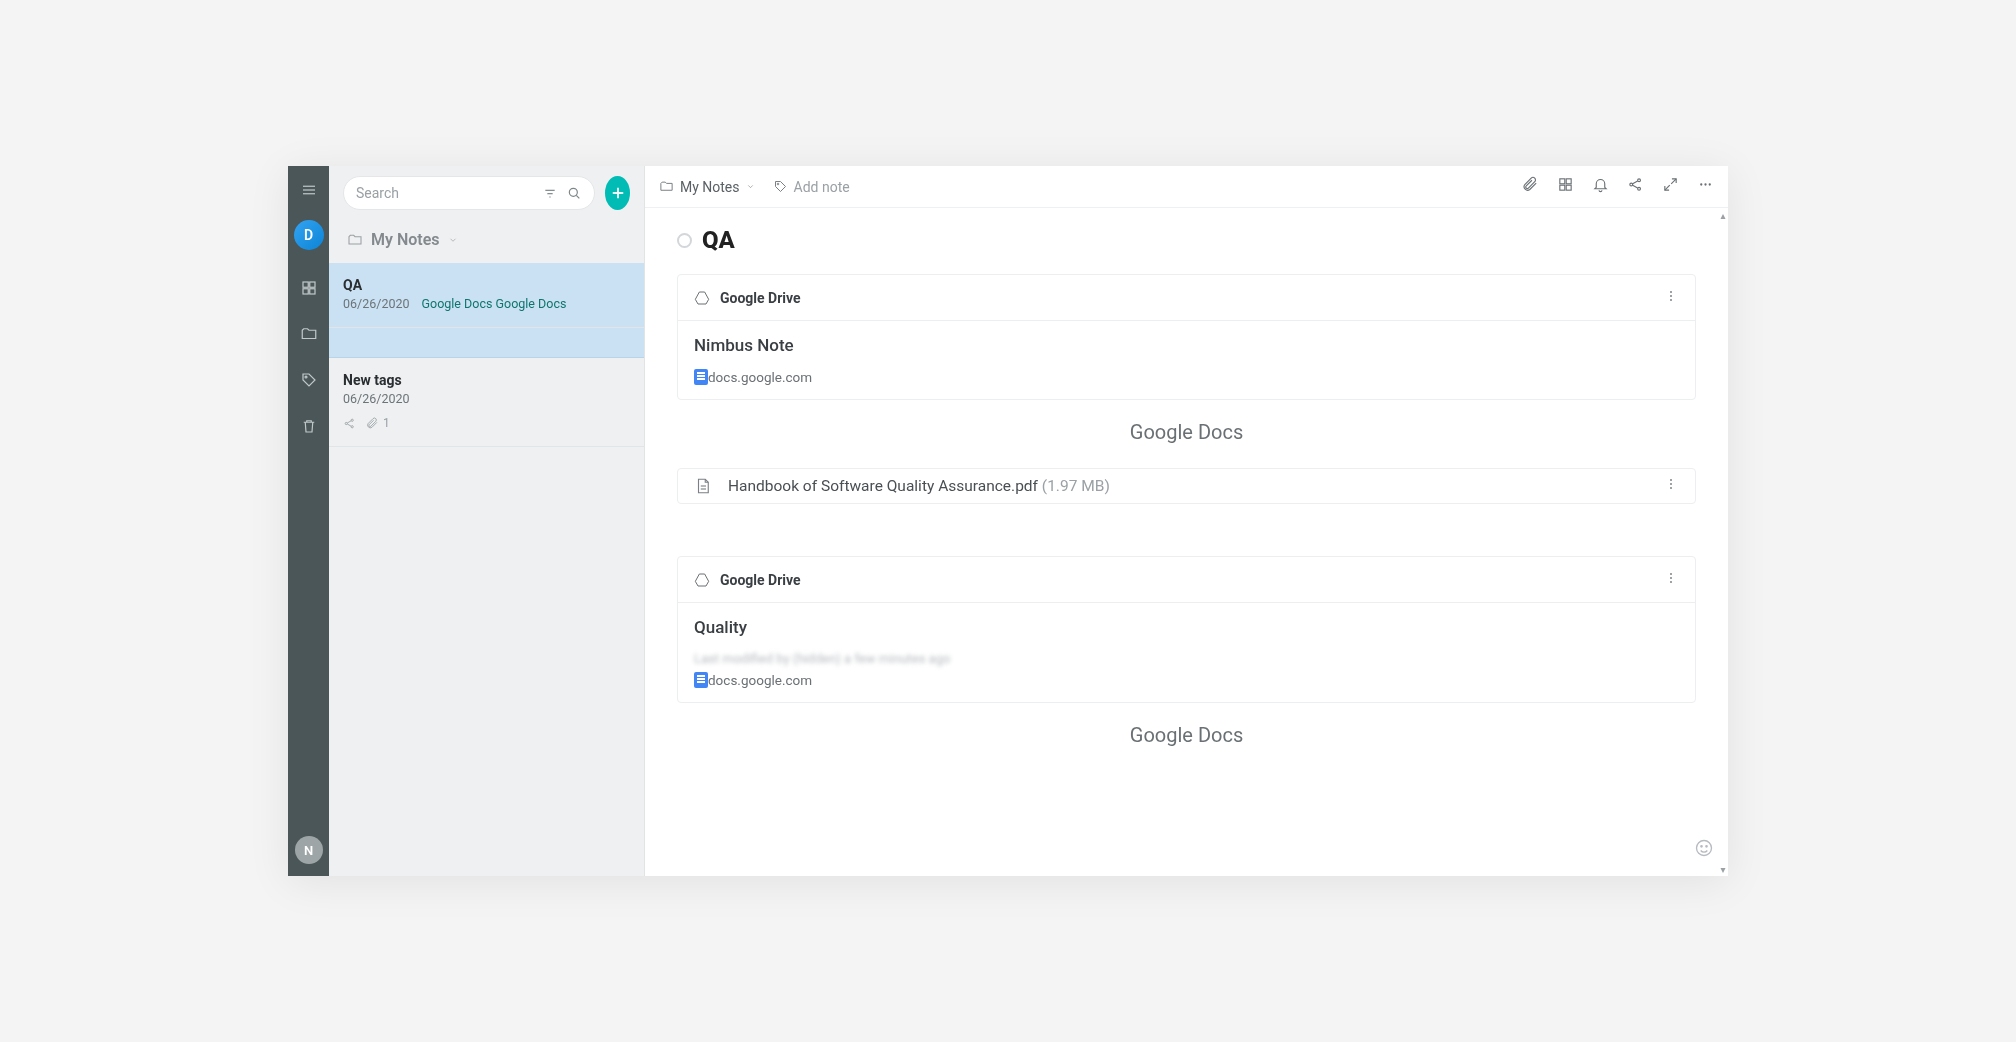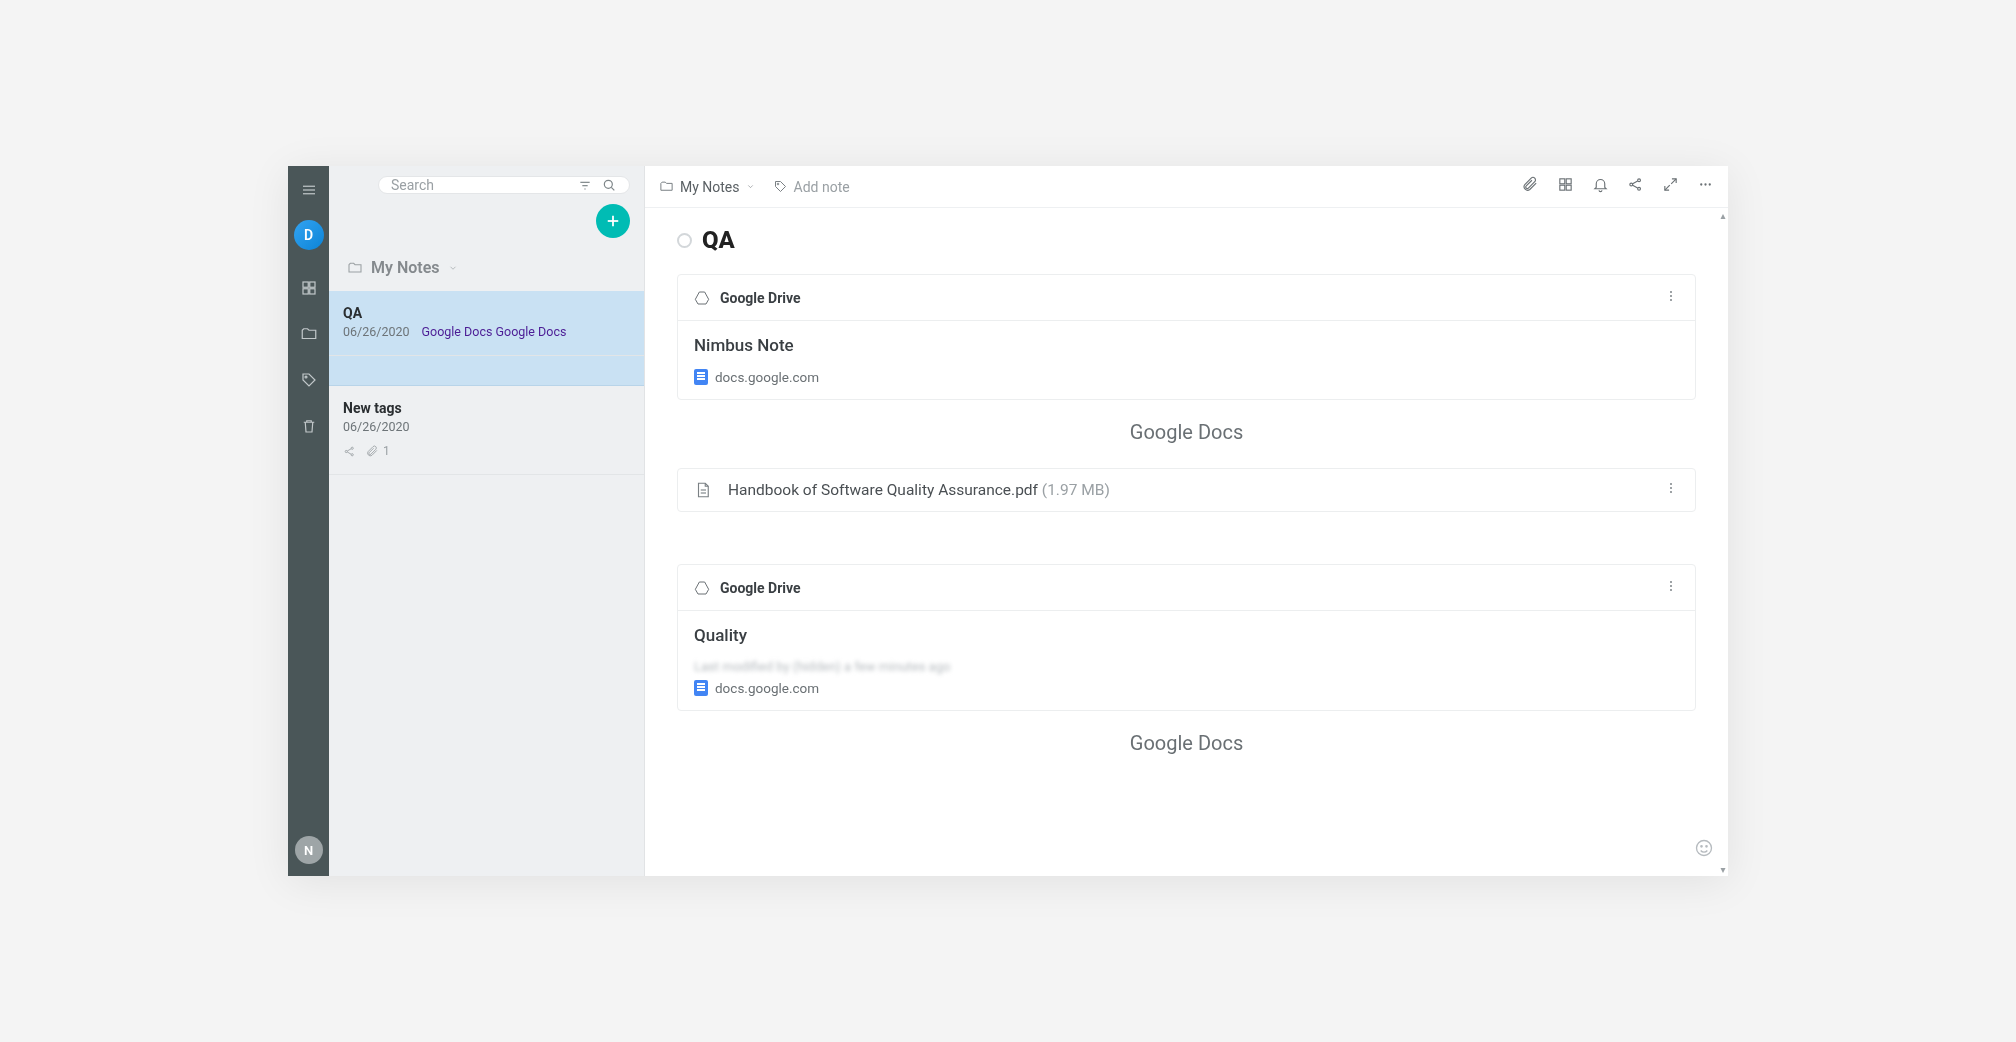--- a/index.html
+++ b/index.html
@@ -10,21 +10,21 @@
 .rail { width: 41px; background: #4a5658; display: flex; flex-direction: column; align-items: center; padding-top: 8px; color: #c2c8ca; position: relative; }
 .rail-btn { width: 32px; height: 32px; display: flex; align-items: center; justify-content: center; cursor: pointer; margin-bottom: 10px; }
 .rail-btn svg { width: 18px; height: 18px; stroke: #c2c8ca; fill: none; stroke-width: 1.6; }
 .avatar-top { width: 30px; height: 30px; border-radius: 50%; background: linear-gradient(135deg,#33a3f1,#0c84d7); color: #fff; font-weight: 600; font-size: 14px; display: flex; align-items: center; justify-content: center; margin-bottom: 22px; margin-top: 4px; }
 .rail-icons { display: flex; flex-direction: column; gap: 4px; }
 .rail-bottom { position: absolute; bottom: 12px; }
 .avatar-bottom { width: 28px; height: 28px; border-radius: 50%; background: #9ea5a7; color: #fff; font-weight: 600; font-size: 13px; display: flex; align-items: center; justify-content: center; }
 
 
 .sidebar { width: 316px; background: #eef0f2; border-right: 1px solid #e1e3e5; display: flex; flex-direction: column; }
-.search-row { display: flex; align-items: flex-end; padding: 10px 14px 10px 14px; gap: 10px; flex-direction: column; }
+.search-row { display: flex; align-items: flex-end; padding: 10px 14px 10px 14px; gap: 10px; }
 .search-box { flex: 1; height: 34px; background: #fff; border-radius: 18px; display: flex; align-items: center; padding: 0 12px; gap: 8px; border: 1px solid #e4e6e8; }
 .search-box input { flex: 1; border: none; outline: none; font-size: 14px; color: #555; background: transparent; }
 .search-box input::placeholder { color: #9aa0a4; }
 .search-box svg { width: 16px; height: 16px; stroke: #7e8689; fill: none; stroke-width: 1.8; }
 .add-btn { width: 34px; height: 34px; border-radius: 50%; background: #00bcb4; display: flex; align-items: center; justify-content: center; cursor: pointer; }
 .add-btn svg { width: 18px; height: 18px; stroke: #fff; stroke-width: 2.4; }
 
 .folder-head { padding: 10px 18px 14px 18px; display: flex; align-items: center; gap: 8px; color: #84898d; font-weight: 600; font-size: 16px; }
 .folder-head svg { width: 16px; height: 16px; stroke: #9aa0a3; fill: none; stroke-width: 1.6; }
 .folder-head .caret { width: 10px; height: 10px; }
@@ -56,27 +56,27 @@
 
 .card { border: 1px solid #eceeef; border-radius: 4px; margin: 0 0 8px 0; }
 .card-head { height: 46px; display: flex; align-items: center; padding: 0 16px; gap: 10px; border-bottom: 1px solid #eceeef; }
 .gd-icon { width: 16px; height: 16px; }
 .card-head-title { font-weight: 700; font-size: 14px; color: #3a3f43; }
 .card-head .kebab { margin-left: auto; cursor: pointer; }
 .kebab svg { width: 16px; height: 16px; fill: #868c90; }
 .card-body { padding: 14px 16px 14px 16px; }
 .body-title { font-size: 17px; font-weight: 500; color: #3a3f43; margin-bottom: 14px; }
 .body-sub { font-size: 13px; color: #b6bbbf; margin-bottom: 6px; filter: blur(2px); }
-.link-row { display: flex; align-items: center; gap: 7px; font-size: 13.5px; color: #6a7074; }
+.link-row { display: flex; align-items: center; gap: 0; font-size: 13.5px; color: #6a7074; }
 .docs-icon { width: 14px; height: 16px; background: #4285f4; border-radius: 2px; position: relative; }
 .docs-icon::after { content: ""; position: absolute; left: 3px; right: 3px; top: 3px; height: 2px; background: #fff; box-shadow: 0 3px 0 #fff, 0 6px 0 #fff; }
 
 .caption { text-align: center; font-size: 20px; color: #6a7074; padding: 12px 0 24px 0; }
 
-.file-row { border: 1px solid #eceeef; border-radius: 4px; height: 44px; display: flex; align-items: center; padding: 0 16px; gap: 16px; margin-bottom: 28px; cursor: pointer; }
+.file-row { border: 1px solid #eceeef; border-radius: 4px; height: 36px; display: flex; align-items: center; padding: 0 16px; gap: 16px; margin-bottom: 28px; cursor: pointer; }
 .file-row svg.file-icon { width: 18px; height: 20px; stroke: #7a8084; fill: none; stroke-width: 1.5; }
 .file-name { font-size: 15.5px; color: #4a4f53; }
 .file-size { color: #9aa0a4; }
 .file-row .kebab { margin-left: auto; }
 
 .smiley { position: absolute; bottom: 14px; right: 14px; cursor: pointer; }
 .smiley svg { width: 20px; height: 20px; stroke: #b6bbbf; fill: none; stroke-width: 1.6; }
 
 .vscroll-hint { position: absolute; right: 0; top: 42px; bottom: 0; width: 10px; }
 .vscroll-caret { position: absolute; right: 1px; width: 8px; height: 10px; display: flex; align-items: center; justify-content: center; color: #9aa0a4; font-size: 10px; }
@@ -157,21 +157,21 @@
       <span>My Notes</span>
       <svg class="caret" viewBox="0 0 24 24">
           <polyline points="6 9 12 15 18 9"></polyline>
         </svg>
     </div>
 
     <div class="note-item selected">
       <div class="note-title">QA</div>
       <div class="note-meta">
         <span>06/26/2020</span>
-        <span style="color:#4c1d95;text-align:right;">Google Docs Google Docs</span>
+        <span style="color:#0f766e;text-align:right;">Google Docs Google Docs</span>
       </div>
     </div>
     <div class="sel-spacer"></div>
 
     <div class="note-item">
       <div class="note-title">New tags</div>
       <div class="note-meta">
         <span>06/26/2020</span>
       </div>
       <div class="note-icons">

